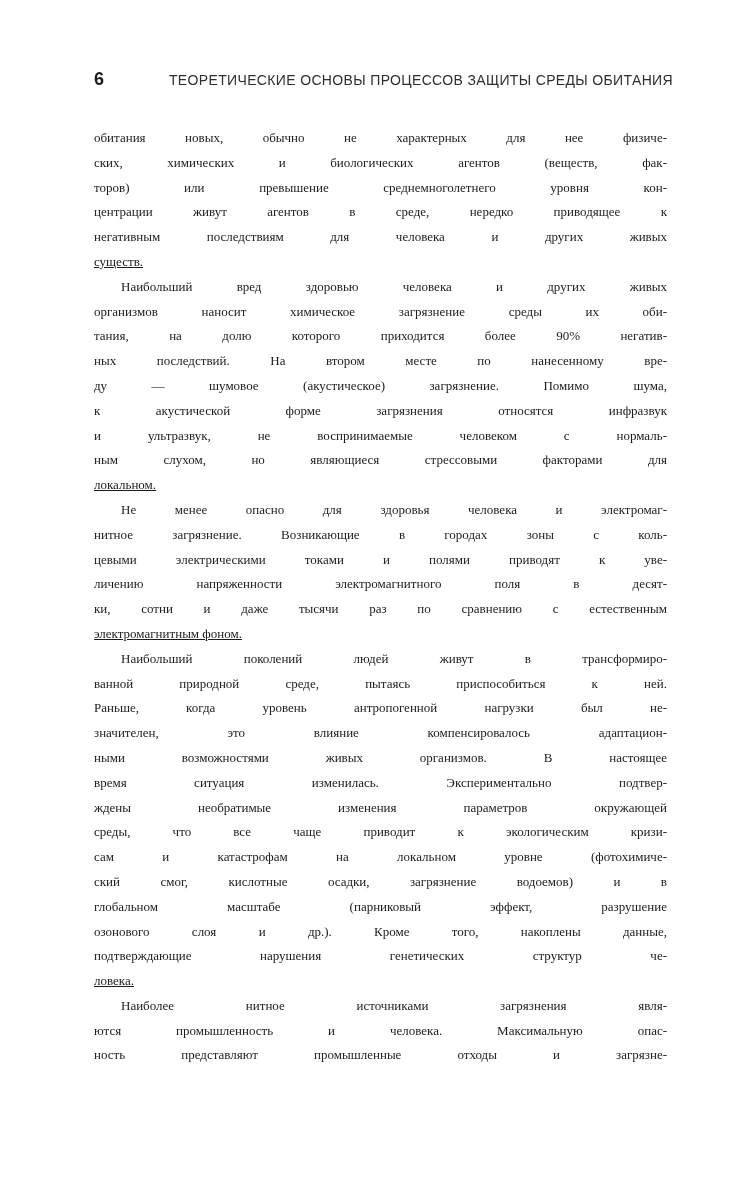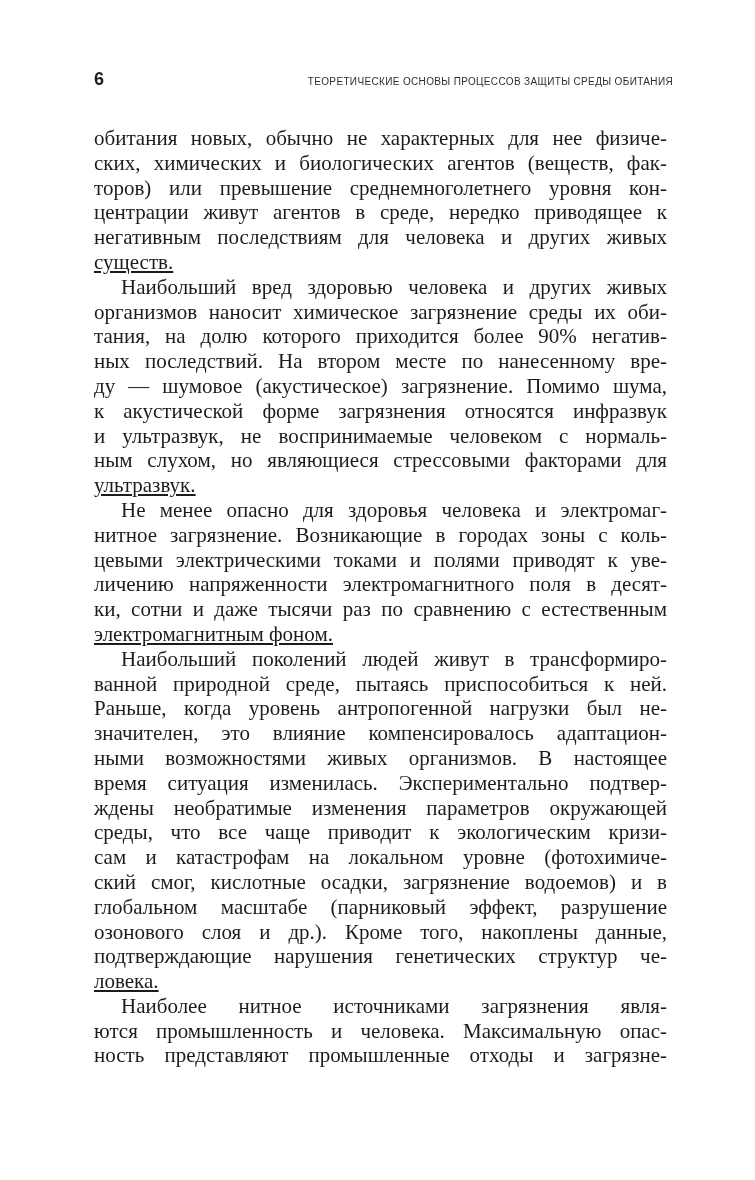--- a/index.html
+++ b/index.html
@@ -28,31 +28,31 @@
   }
   .page-number {
     font-family: "Liberation Sans", sans-serif;
     font-weight: bold;
     font-size: 18px;
     color: #1d1d1d;
     letter-spacing: 0.2px;
   }
   .running-header {
     font-family: "Liberation Sans", sans-serif;
-    font-size: 10px;
+    font-size: 14px;
     color: #2e2e2e;
     letter-spacing: 0.35px;
     white-space: nowrap;
   }
   .text-column {
     position: absolute;
     top: 126px;
     left: 94px;
     width: 573px;
-    font-size: 21px;
+    font-size: 13px;
     line-height: 24.8px;
   }
   .paragraph {
     margin: 0;
   }
   .line {
     text-align: justify;
     text-align-last: justify;
     white-space: normal;
   }
@@ -83,21 +83,21 @@
       </div>
       <div class="paragraph">
         <div class="line indented">Наибольший вред здоровью человека и других живых</div>
         <div class="line">организмов наносит химическое загрязнение среды их оби-</div>
         <div class="line">тания, на долю которого приходится более 90% негатив-</div>
         <div class="line">ных последствий. На втором месте по нанесенному вре-</div>
         <div class="line">ду — шумовое (акустическое) загрязнение. Помимо шума,</div>
         <div class="line">к акустической форме загрязнения относятся инфразвук</div>
         <div class="line">и ультразвук, не воспринимаемые человеком с нормаль-</div>
         <div class="line">ным слухом, но являющиеся стрессовыми факторами для</div>
-        <div class="line line-left">ультразвук.</div>
+        <div class="line line-left">локальном.</div>
       </div>
       <div class="paragraph">
         <div class="line indented">Не менее опасно для здоровья человека и электромаг-</div>
         <div class="line">нитное загрязнение. Возникающие в городах зоны с коль-</div>
         <div class="line">цевыми электрическими токами и полями приводят к уве-</div>
         <div class="line">личению напряженности электромагнитного поля в десят-</div>
         <div class="line">ки, сотни и даже тысячи раз по сравнению с естественным</div>
         <div class="line line-left">электромагнитным фоном.</div>
       </div>
       <div class="paragraph">

